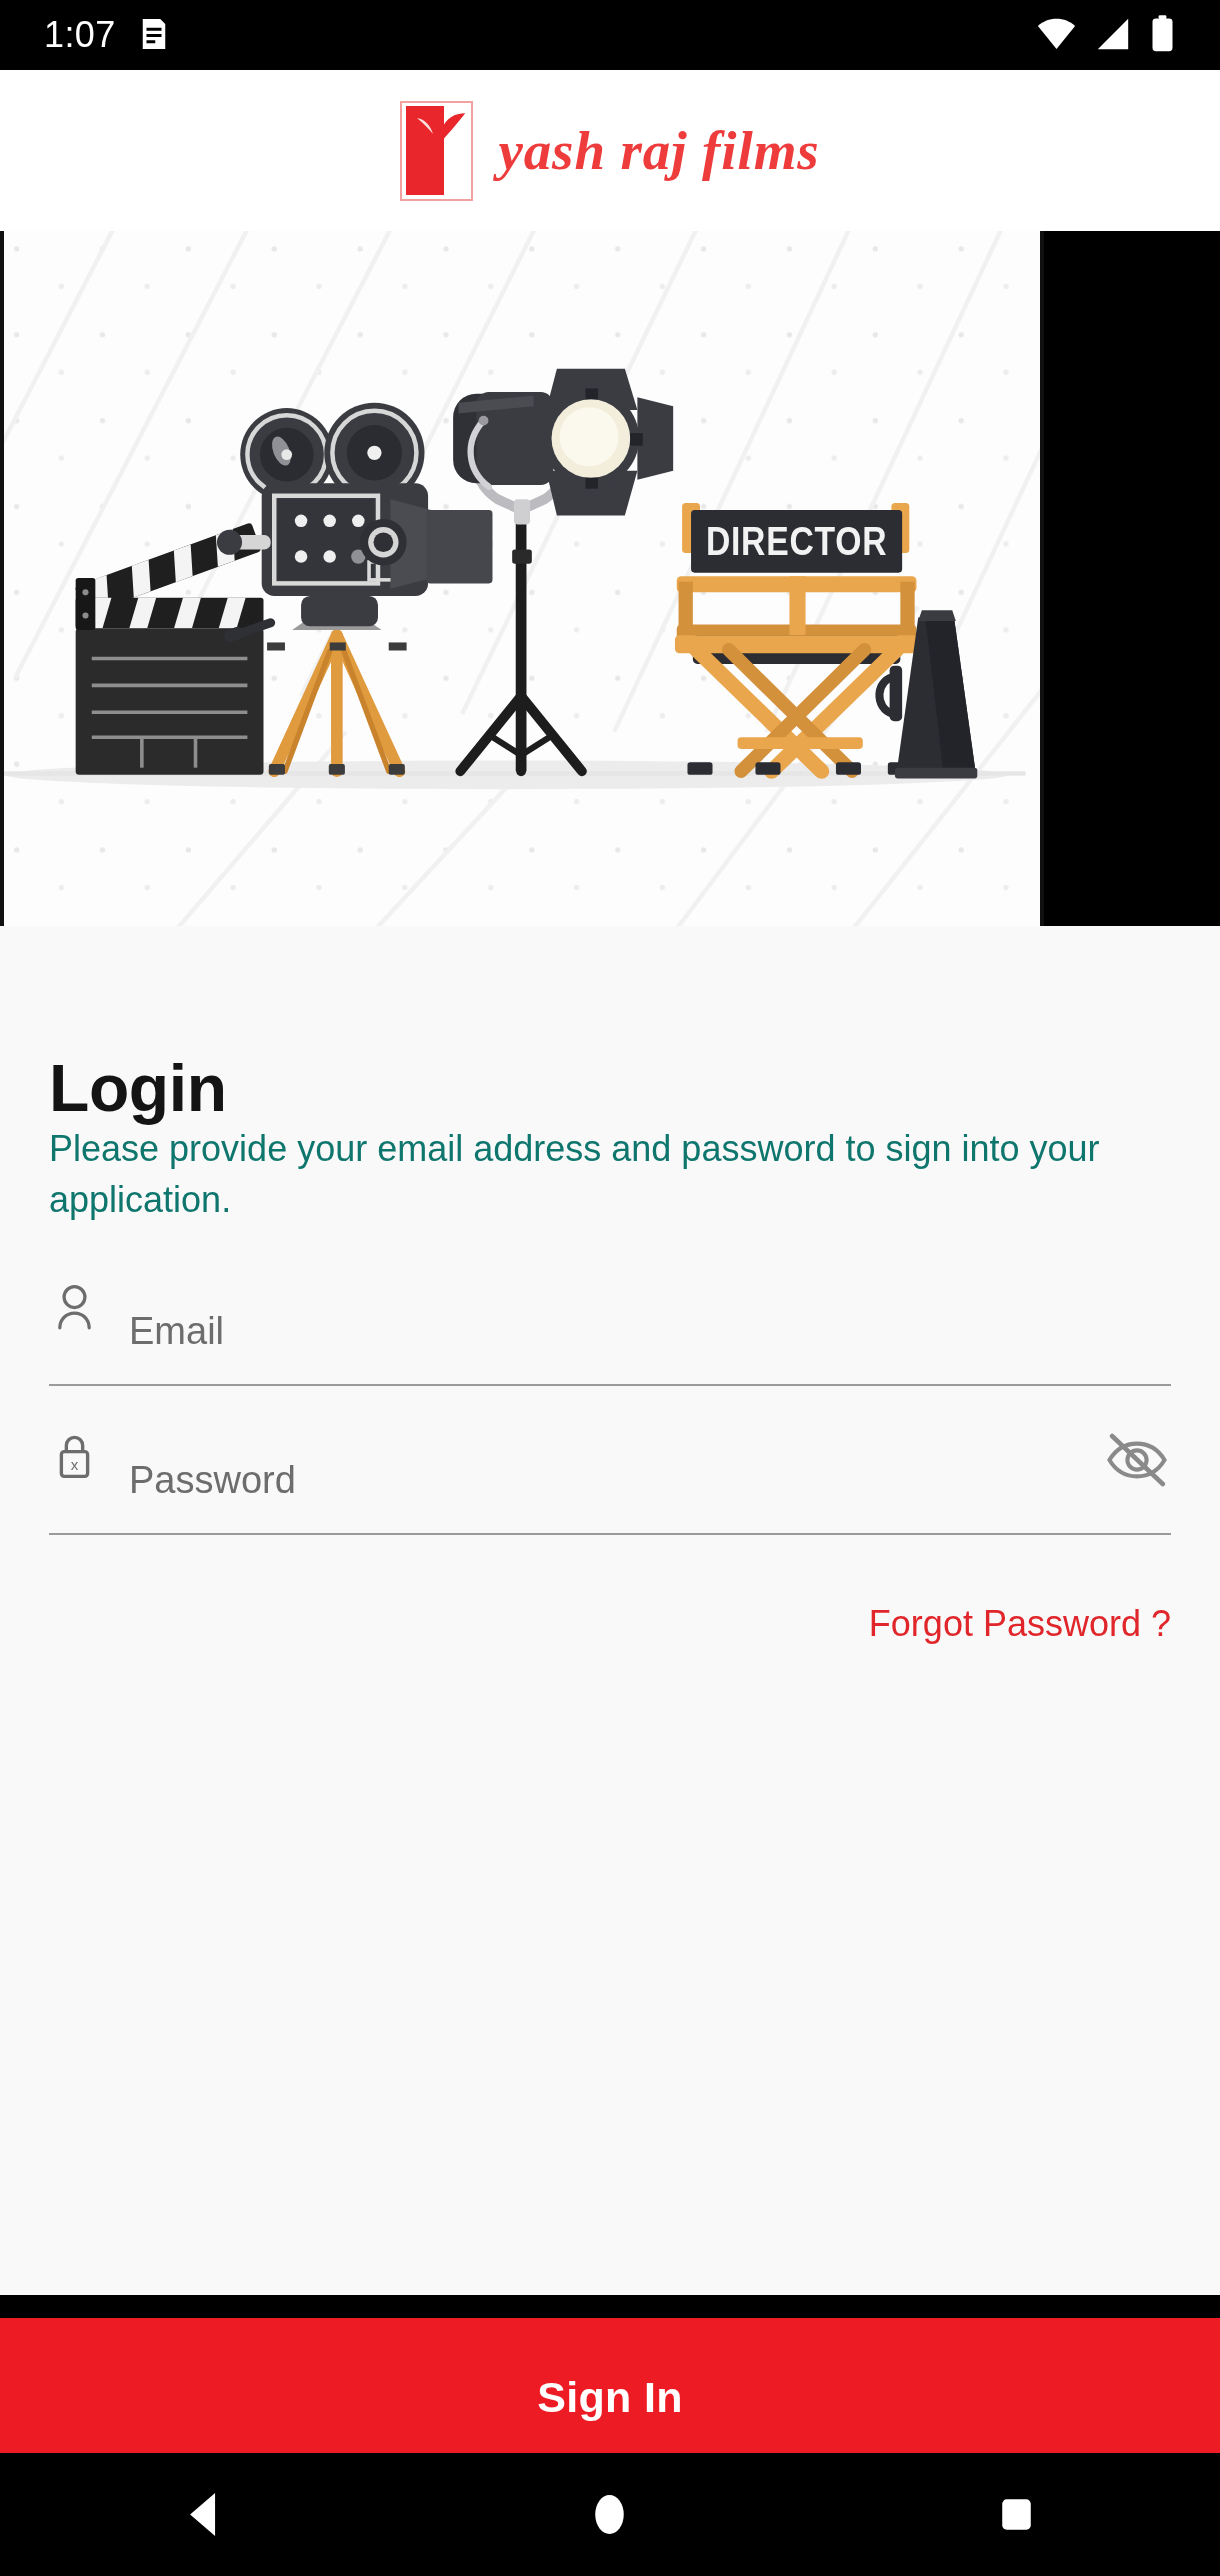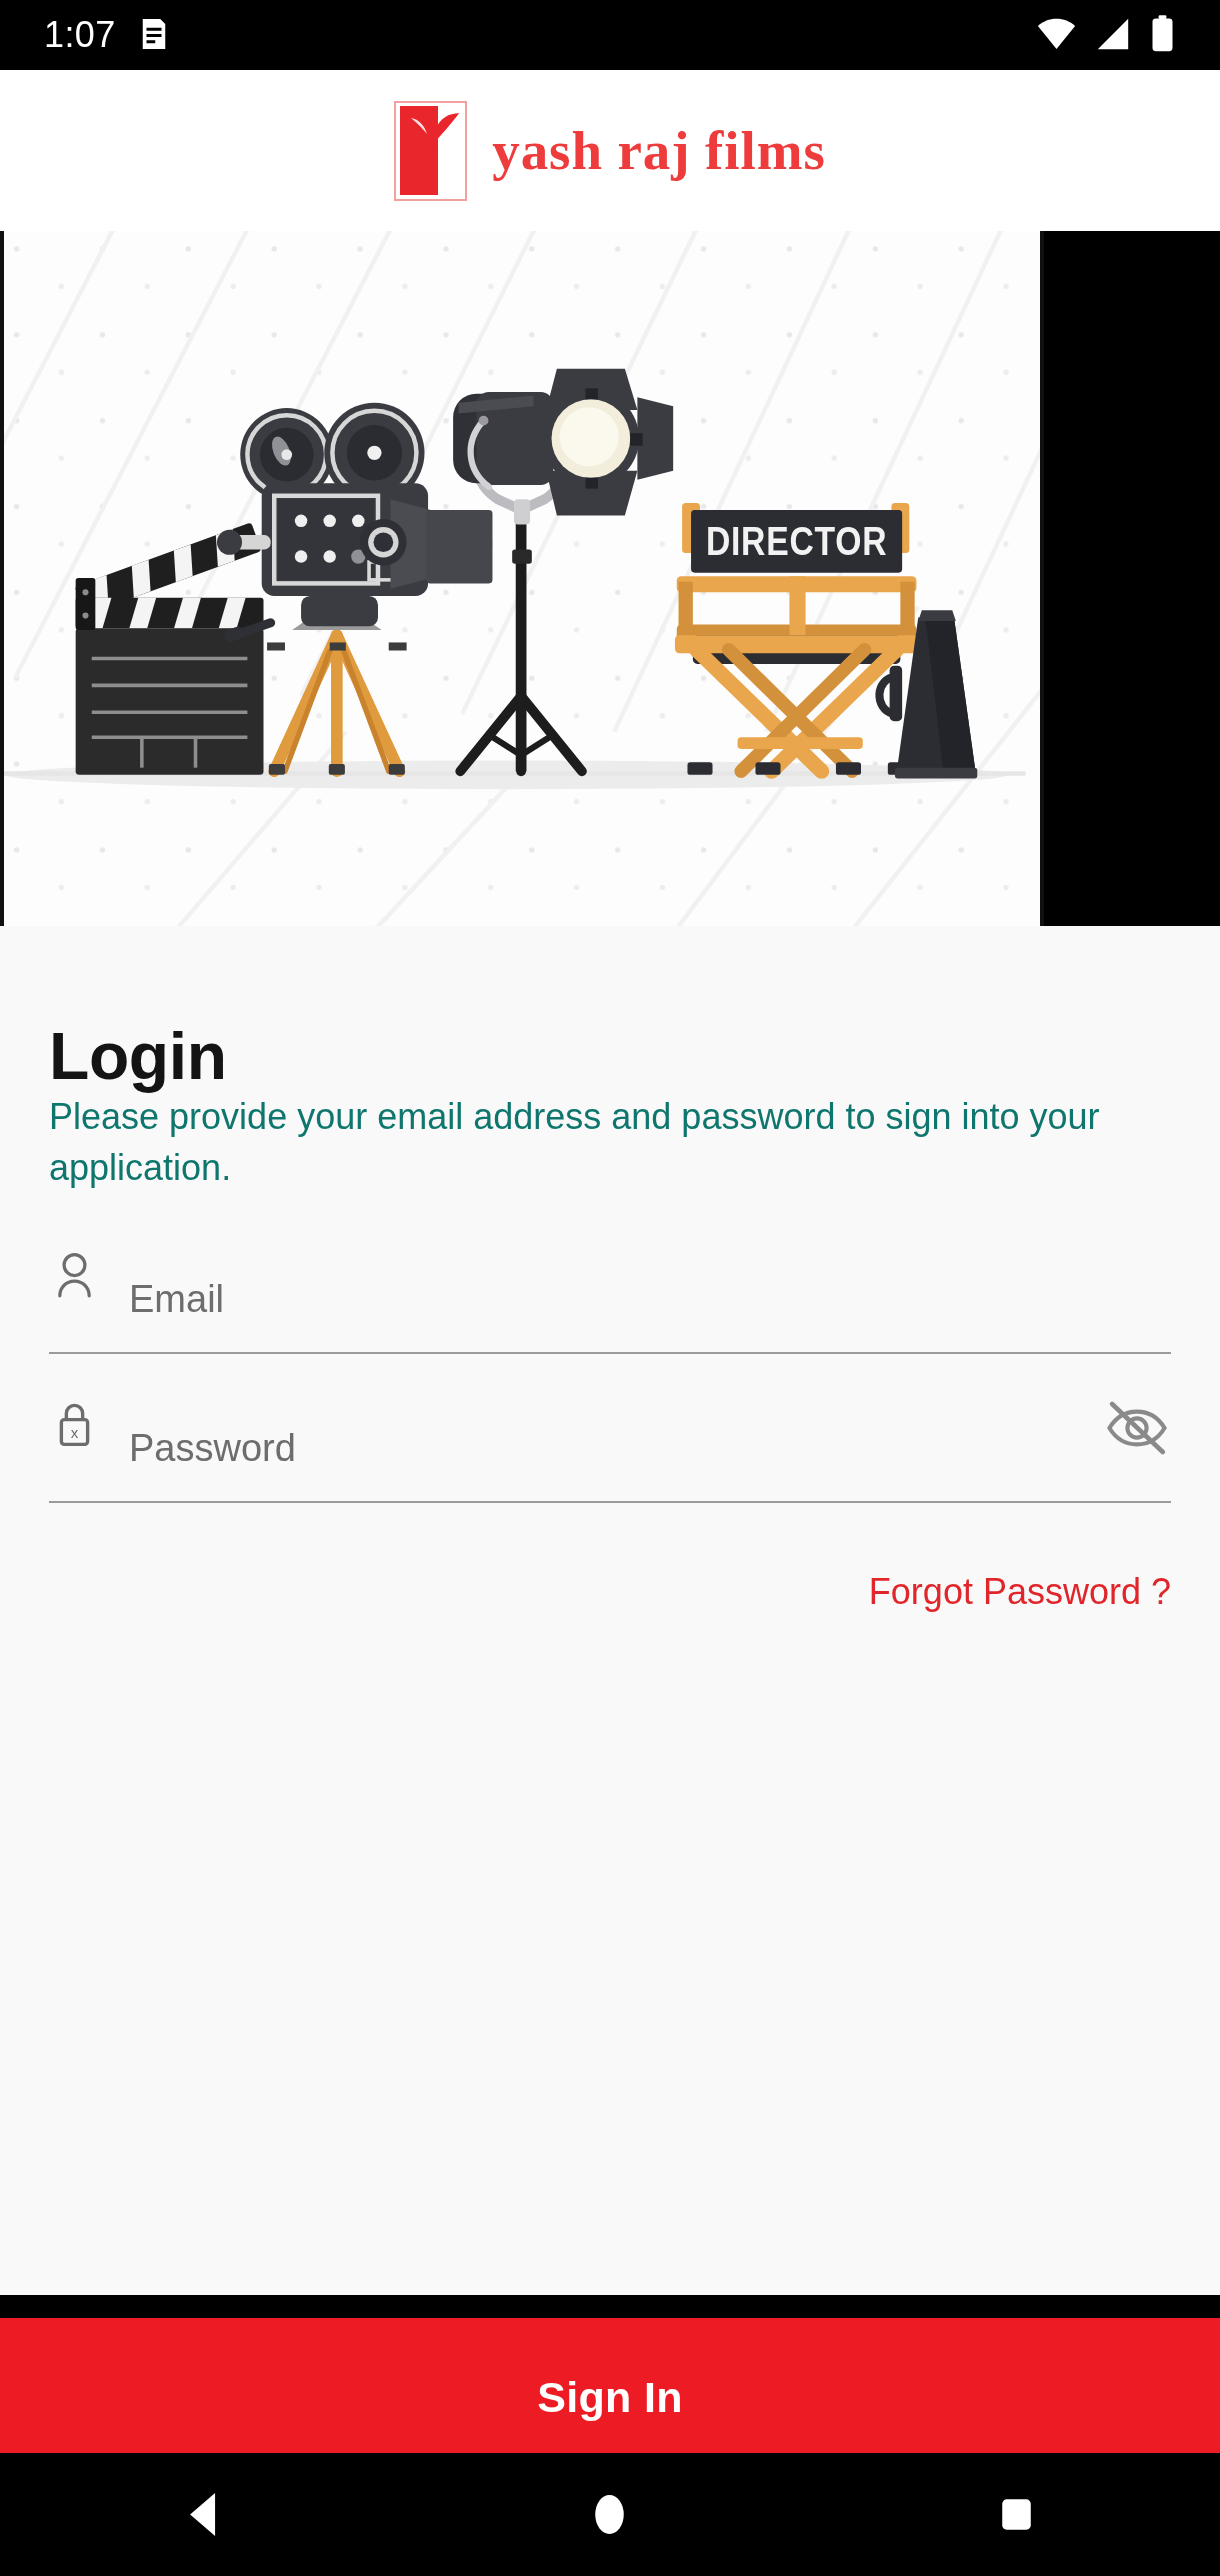--- a/index.html
+++ b/index.html
@@ -38,21 +38,21 @@
   }
   .logo-mark .fill{
     position:absolute; left:3.6px; top:3.6px; right:40%; bottom:3.6px;
     background:#E8262B;
   }
   .logo-mark .y-glyph{
     position:absolute; inset:0;
   }
   .logo-text{
     font-family:"Liberation Serif", serif;
-    font-weight:700;
+    font-style:italic; font-weight:700;
     font-size:55px; color:#EE3B3B;
     letter-spacing:0.9px;
     white-space:nowrap;
   }
 
   
   .hero{
     position:absolute; top:231px; left:0;
     width:1044px; height:695px;
     background:#fdfdfd;
@@ -65,21 +65,21 @@
   
   .login-card{
     position:absolute; top:926px; left:0;
     width:1220px; height:1369px;
     background:#F9F9F9;
     padding:54px 49px 0 49px;
   }
   .login-title{
     font-size:66px; font-weight:700; color:#141414;
     letter-spacing:-0.4px; line-height:1.05;
-    margin-top:42px;
+    margin-top:74px;
   }
   .login-desc{
     font-size:36px; color:#0f766e; line-height:1.42;
     max-width:1091px; font-weight:400;
   }
 
   
   .field{
     margin-top:54px;
     display:flex; align-items:flex-start;

